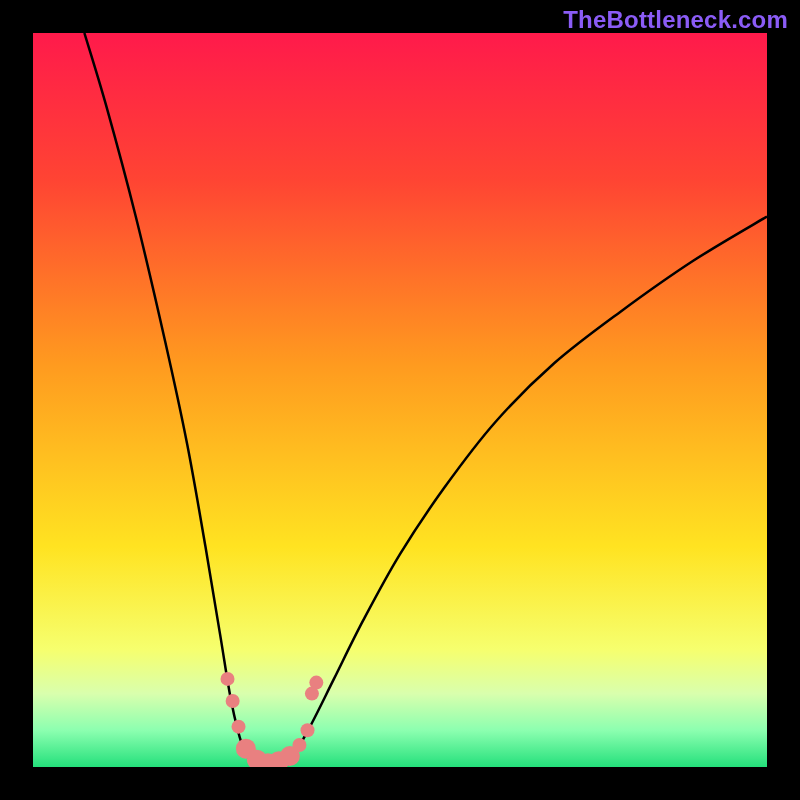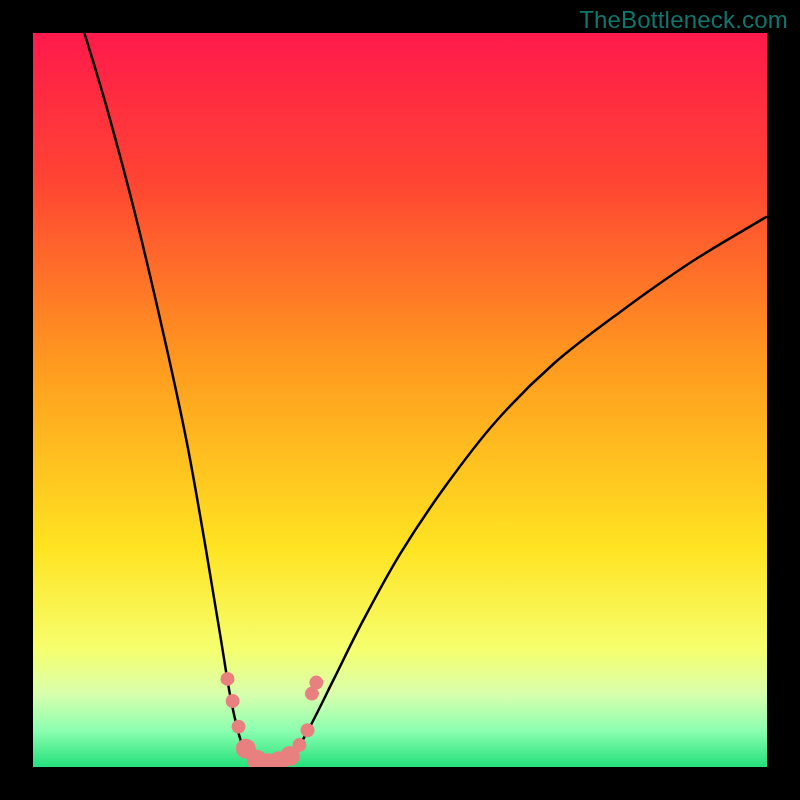--- a/index.html
+++ b/index.html
@@ -24,23 +24,23 @@
     left: 33px;
     top: 33px;
     width: 734px;
     height: 734px;
     overflow: hidden;
   }
   .watermark {
     position: absolute;
     top: 6px;
     right: 12px;
-    color: #0f766e;
+    color: #8b5cf6;
     font-size: 24px;
-    font-weight: 400;
+    font-weight: 700;
     letter-spacing: 0.2px;
     user-select: none;
   }
   svg {
     display: block;
   }
 </style>
 </head>
 <body>
 

